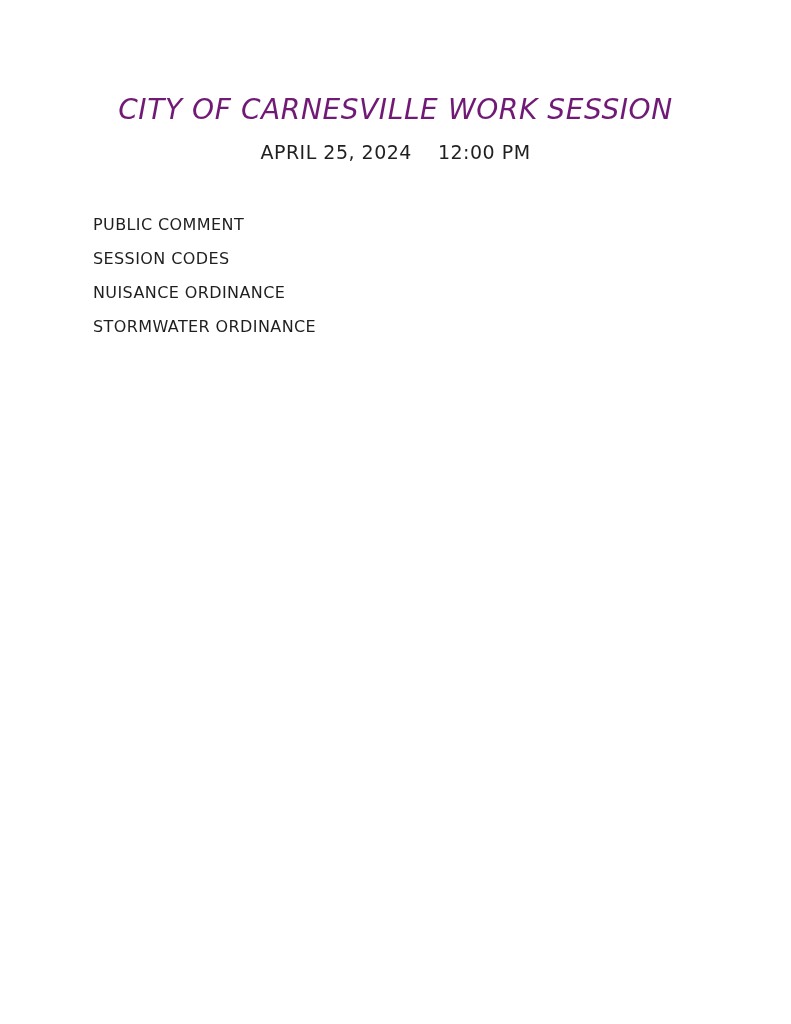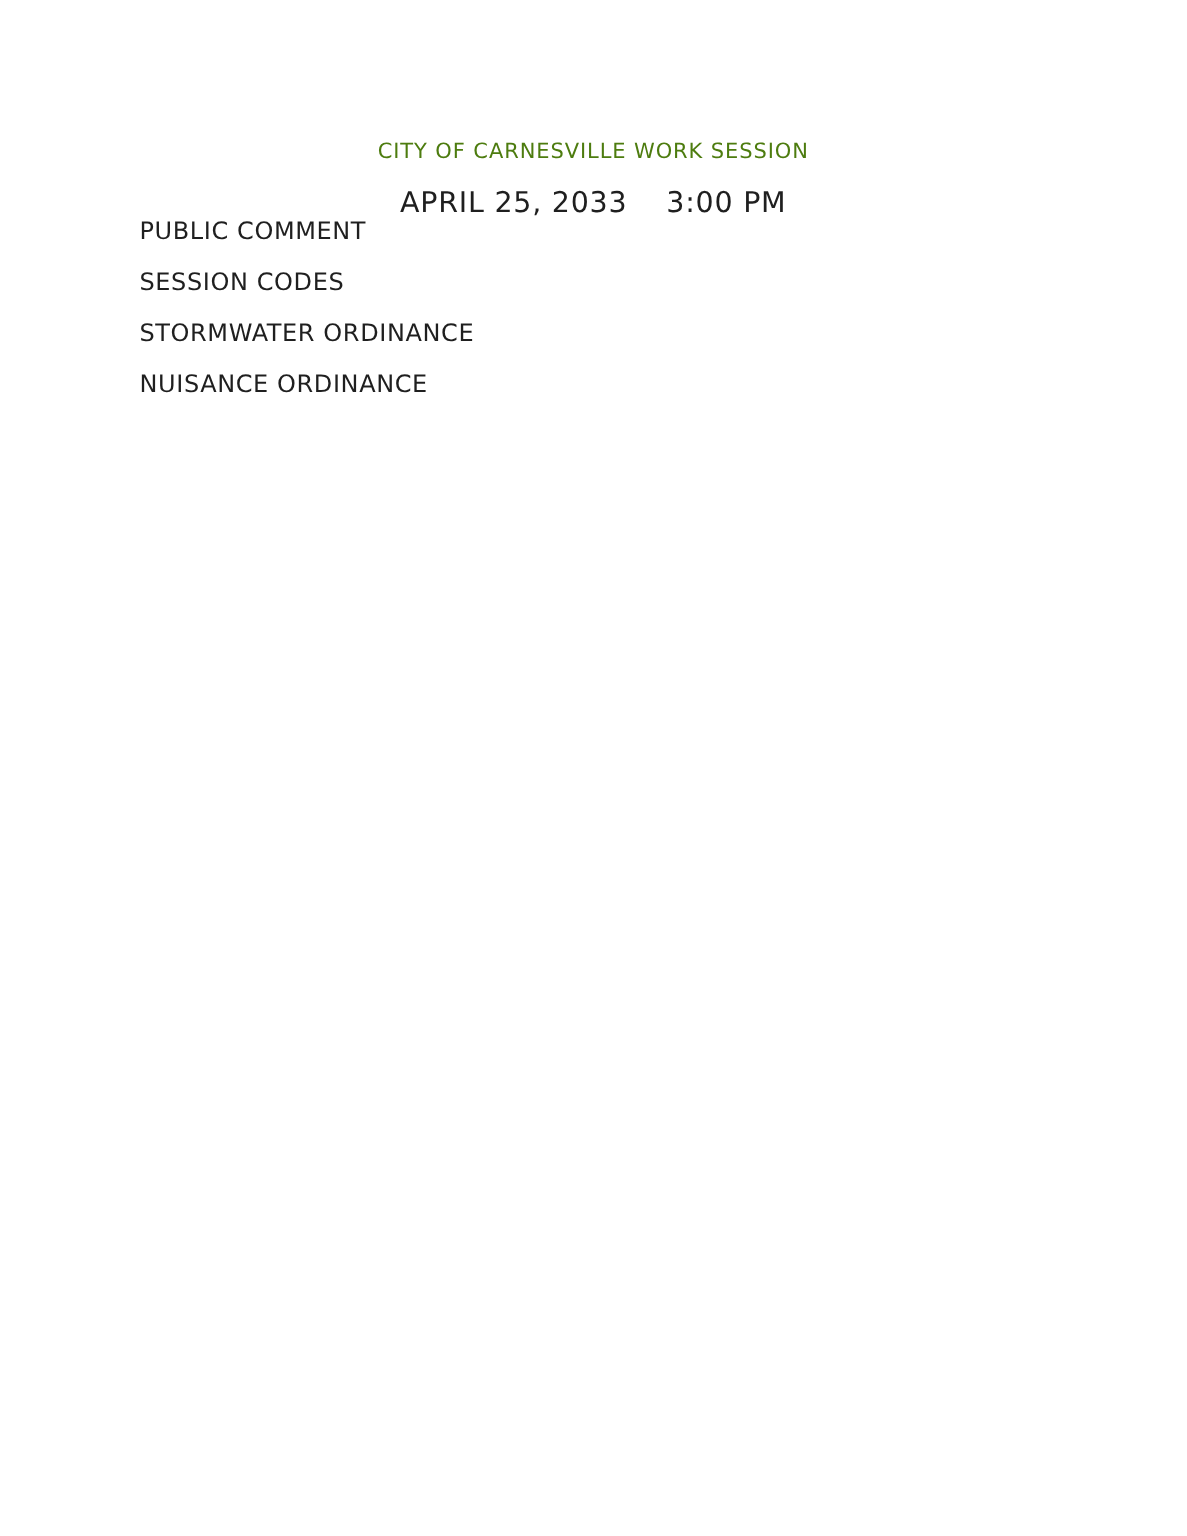--- a/index.html
+++ b/index.html
@@ -15,38 +15,40 @@
     overflow: hidden;
     font-family: "DejaVu Sans", "Liberation Sans", sans-serif;
     color: #1f1f1f;
   }
   .doc-header {
     padding-top: 93px;
     text-align: center;
   }
   .doc-title {
     margin: 0;
-    font-size: 14px;
+    font-size: 28px;
     font-weight: 500;
     letter-spacing: 0.6px;
-    color: #4d7c0f;
+    color: #701a75;
+    font-style: italic;
   }
   .doc-datetime {
     margin: 0;
     margin-top: 15px;
     font-size: 19px;
     font-weight: 500;
     letter-spacing: 0.5px;
     color: #1f1f1f;
   }
   .doc-datetime .time-gap {
     display: inline-block;
     width: 26px;
   }
   .agenda {
+    margin-top: 54px;
     margin-left: 93px;
   }
   .agenda-item {
     font-size: 16px;
     font-weight: 500;
     letter-spacing: 0.4px;
     line-height: 1;
     height: 12px;
     margin-bottom: 22px;
     color: #1f1f1f;
@@ -55,24 +57,24 @@
 </style>
 </head>
 <body>
 
 <div class="page">
 
   <div class="doc-header">
     <h1 class="doc-title">CITY OF CARNESVILLE WORK SESSION</h1>
 
     <p class="doc-datetime">
-      <span>APRIL 25, 2033</span><span class="time-gap"></span><span>3:00 PM</span>
+      <span>APRIL 25, 2024</span><span class="time-gap"></span><span>12:00 PM</span>
     </p>
   </div>
 
   <div class="agenda">
     <div class="agenda-item">PUBLIC COMMENT</div>
     <div class="agenda-item">SESSION CODES</div>
+    <div class="agenda-item">NUISANCE ORDINANCE</div>
     <div class="agenda-item">STORMWATER ORDINANCE</div>
-    <div class="agenda-item">NUISANCE ORDINANCE</div>
   </div>
 
 </div>
 
 </body></html>

